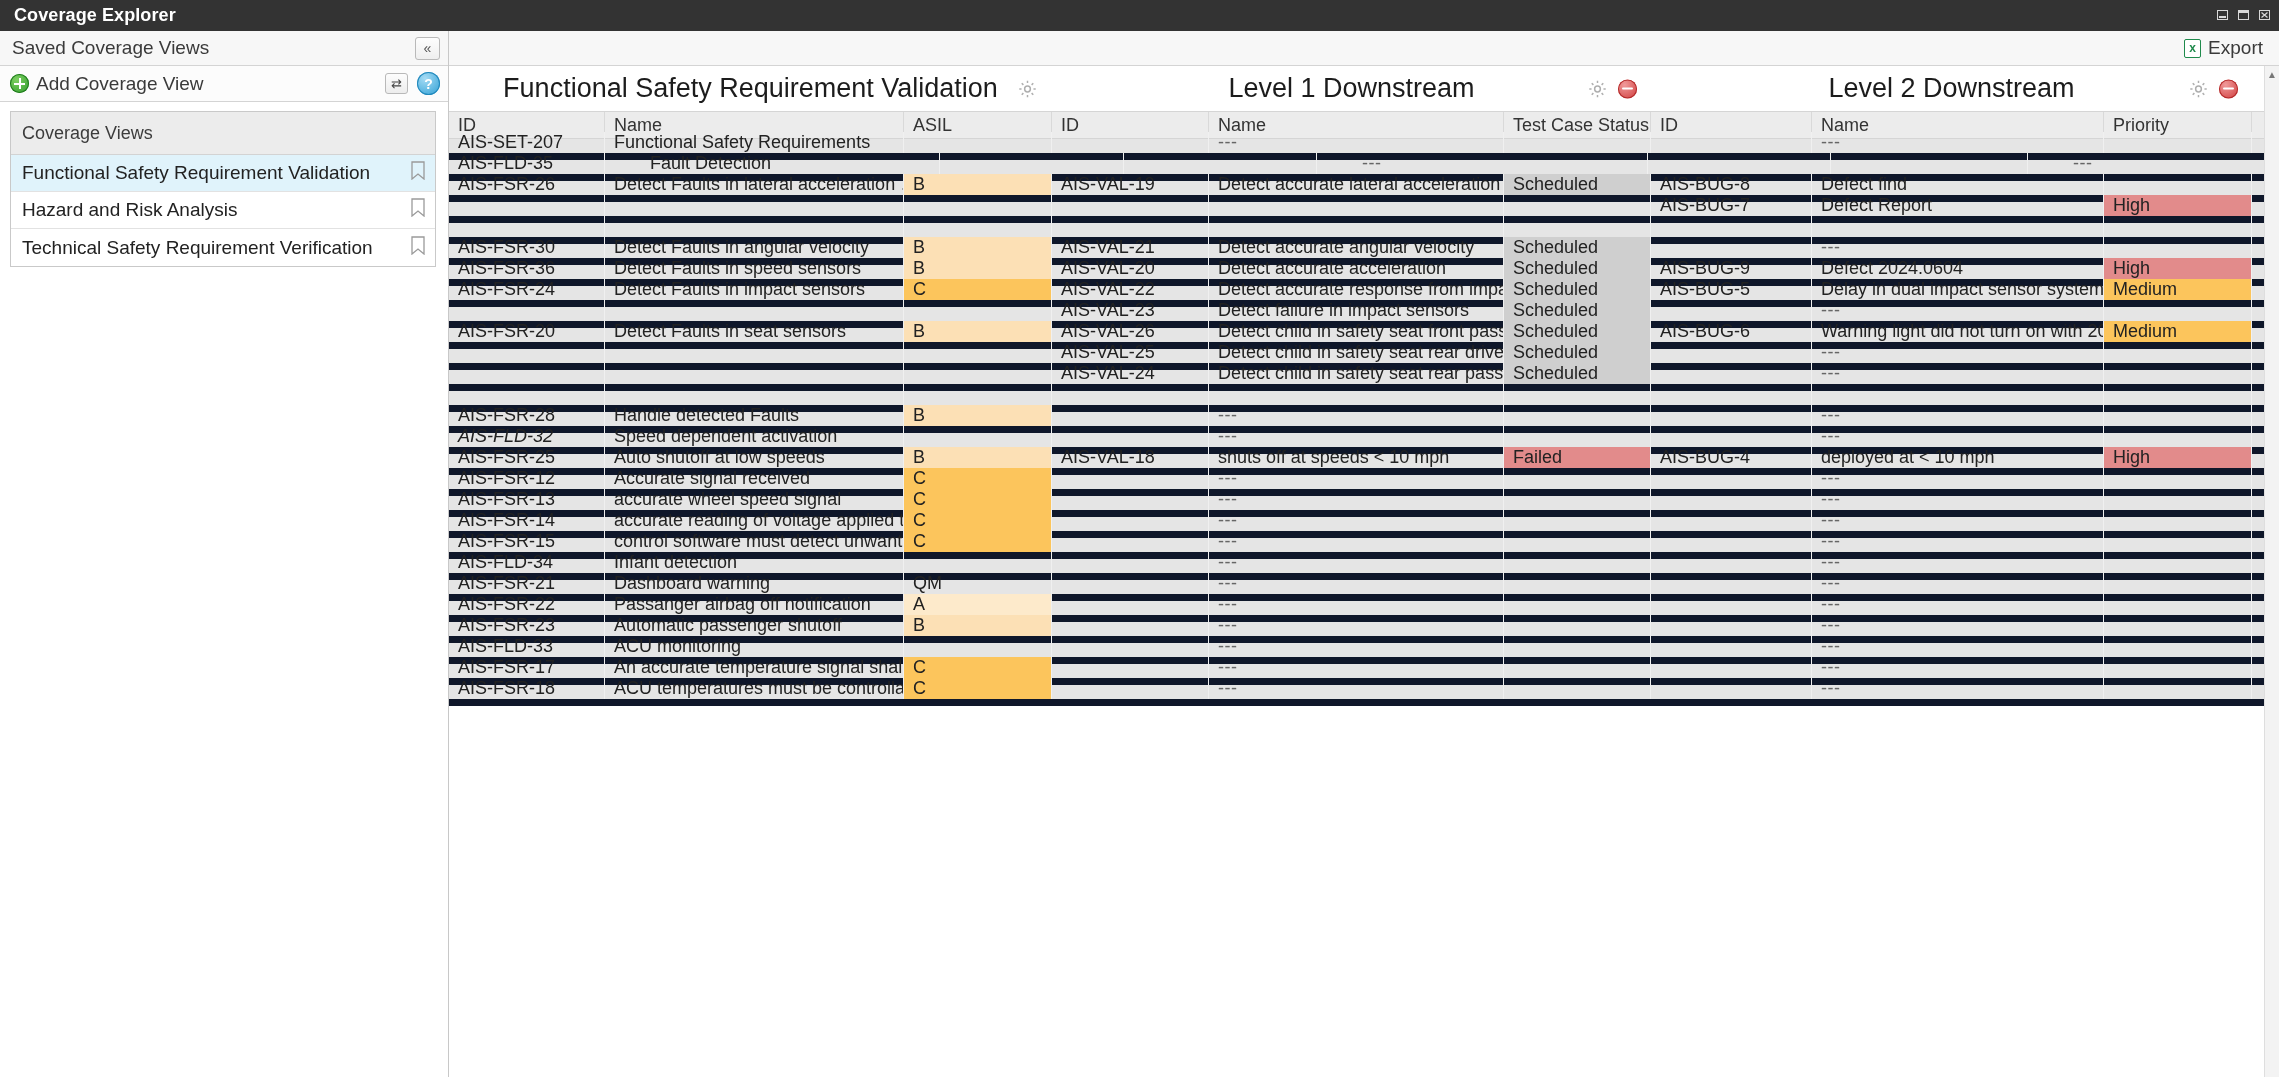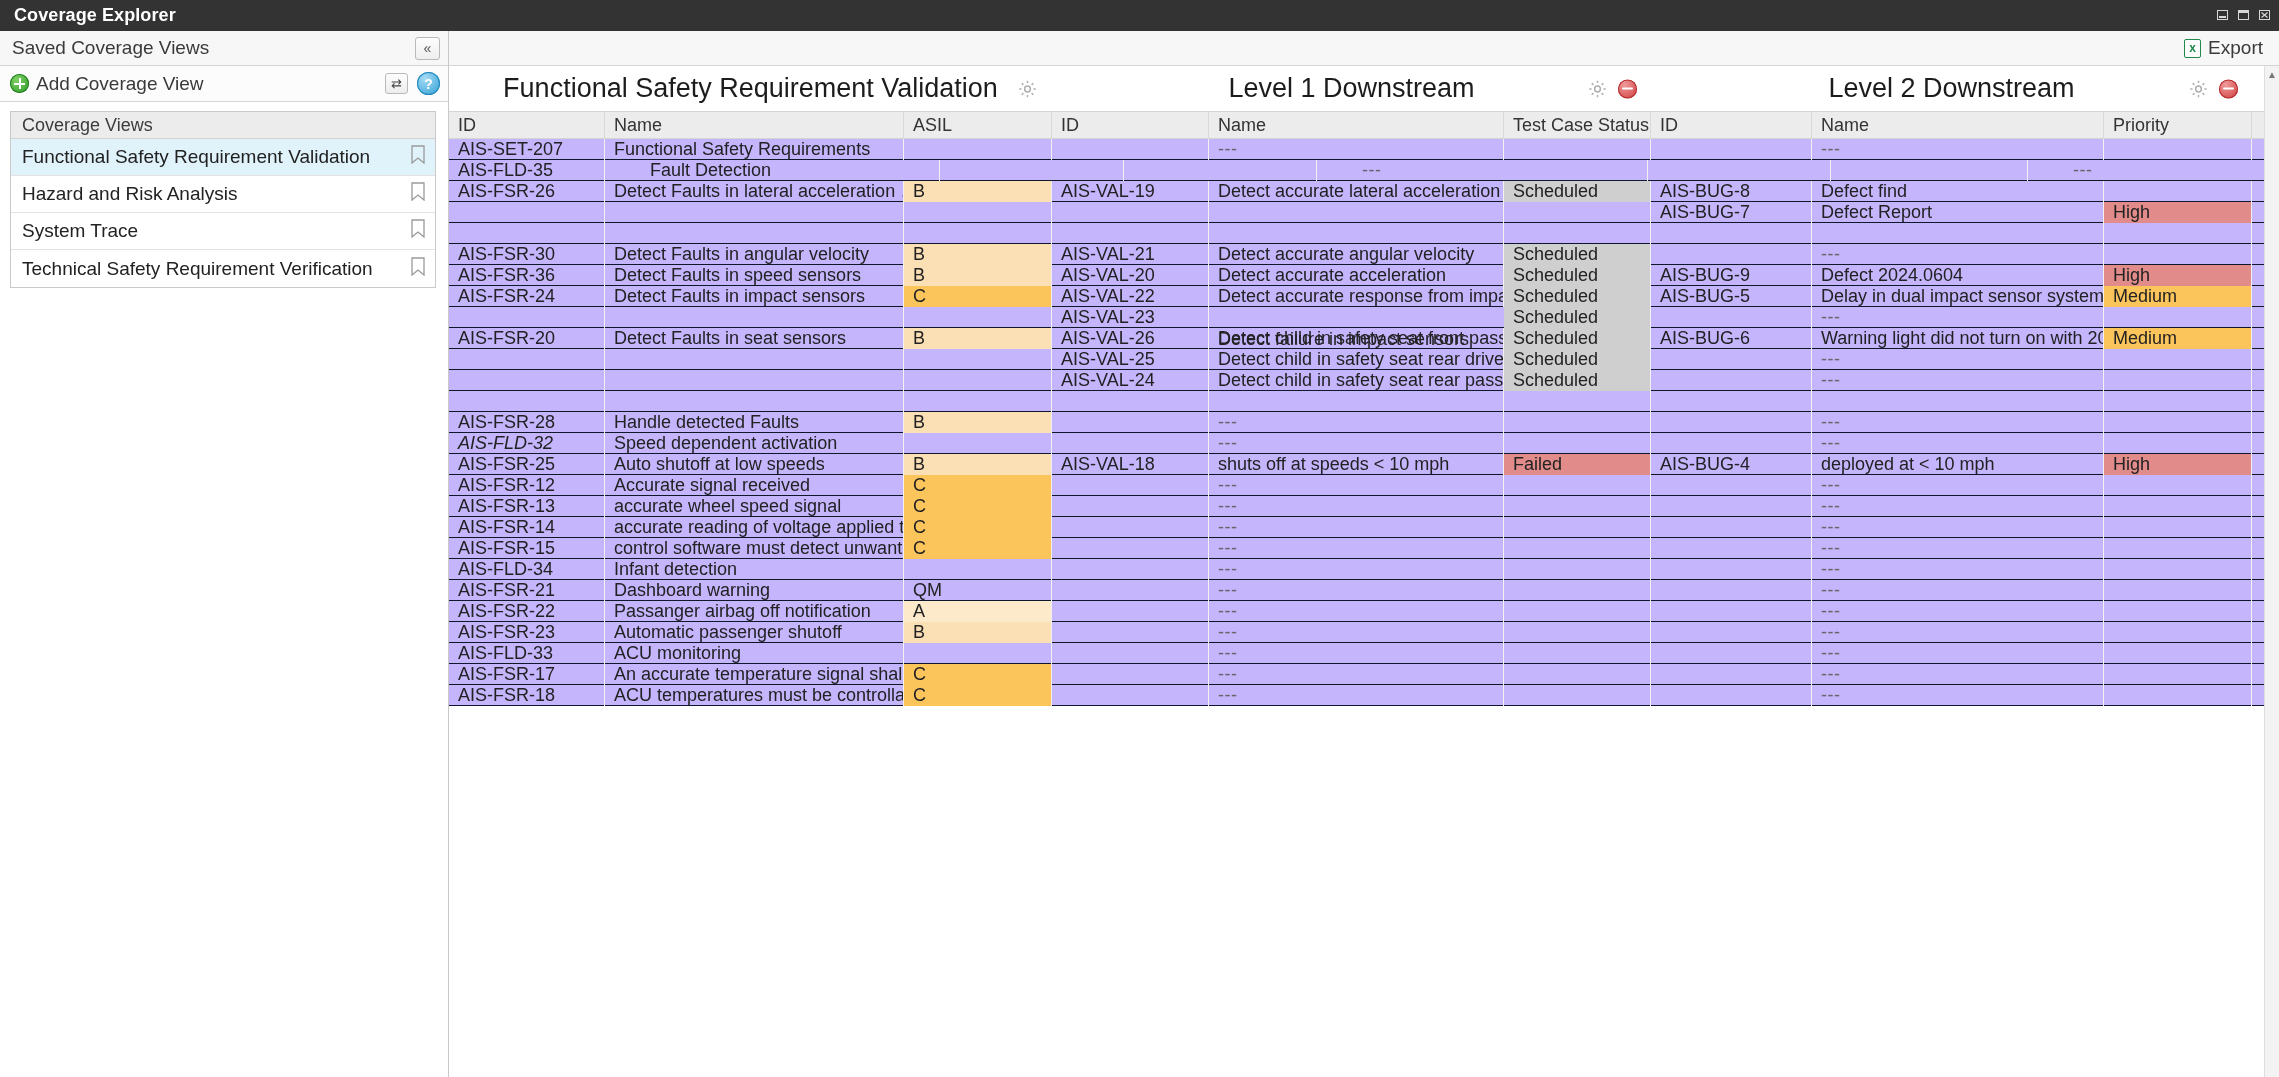--- a/index.html
+++ b/index.html
@@ -126,21 +126,21 @@
     display: flex; align-items: center; justify-content: center;
     line-height: 1;
   }
 
   .views-panel {
     margin: 9px 12px 0 10px;
     border: 1px solid #c9c9c9;
     background: #ffffff;
   }
   .views-panel-header {
-    height: 27px;
+    height: 43px;
     background: #ececec;
     border-bottom: 1px solid #d3d3d3;
     display: flex; align-items: center;
     padding-left: 11px;
     font-size: 18px;
     color: #3c3c3c;
   }
   .view-item {
     height: 37px;
     border-bottom: 1px solid #e2e2e2;
@@ -256,23 +256,23 @@
     border-right: 1px solid #d9d9d9;
     background: #ececec;
     overflow: hidden;
     white-space: nowrap;
   }
 
   
   .body-rows { position: relative; }
   .trow {
     display: flex;
-    border-bottom: 1px solid #0f172a;
-    background: #c4b5fd;
-    align-items: center;
+    border-bottom: 7px solid #0f172a;
+    background: #e5e5e5;
+    align-items: flex-end;
   }
   .tcell {
     font-size: 18px;
     color: #222222;
     display: flex;
     align-items: center;
     padding-left: 9px;
     border-right: 1px solid #f0f0f0;
     overflow: hidden;
     white-space: nowrap;
@@ -368,26 +368,20 @@
                 <path d="M1 1 h12 v17 l-6 -5 l-6 5 z" fill="none" stroke="#9a9a9a" stroke-width="1.3"></path>
               </svg></span>
           </div>
           <div class="view-item">
             <span class="vi-label">Hazard and Risk Analysis</span>
             <span><svg class="bookmark-icon" viewBox="0 0 14 19">
                 <path d="M1 1 h12 v17 l-6 -5 l-6 5 z" fill="none" stroke="#9a9a9a" stroke-width="1.3"></path>
               </svg></span>
           </div>
           <div class="view-item">
-            <span class="vi-label">System Trace</span>
-            <span><svg class="bookmark-icon" viewBox="0 0 14 19">
-                <path d="M1 1 h12 v17 l-6 -5 l-6 5 z" fill="none" stroke="#9a9a9a" stroke-width="1.3"></path>
-              </svg></span>
-          </div>
-          <div class="view-item">
             <span class="vi-label">Technical Safety Requirement Verification</span>
             <span><svg class="bookmark-icon" viewBox="0 0 14 19">
                 <path d="M1 1 h12 v17 l-6 -5 l-6 5 z" fill="none" stroke="#9a9a9a" stroke-width="1.3"></path>
               </svg></span>
           </div>
         </div>
     </div>
   </div>
 
   <div class="main">

